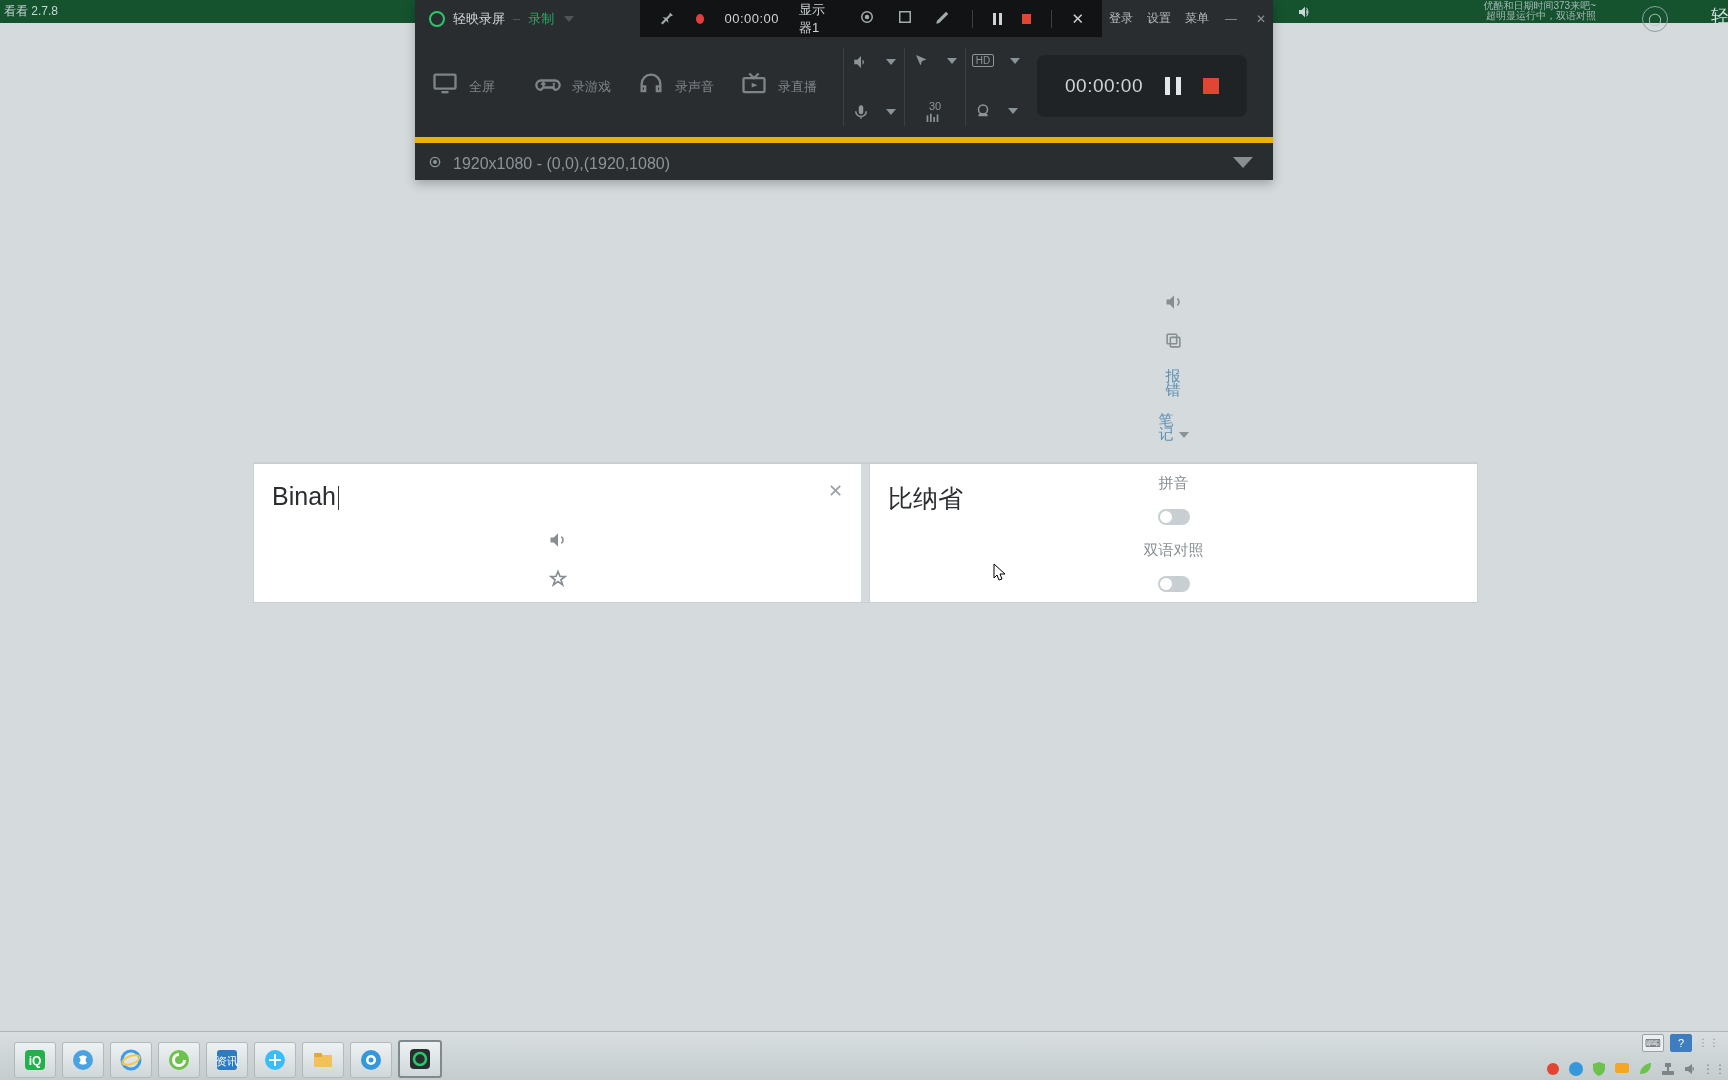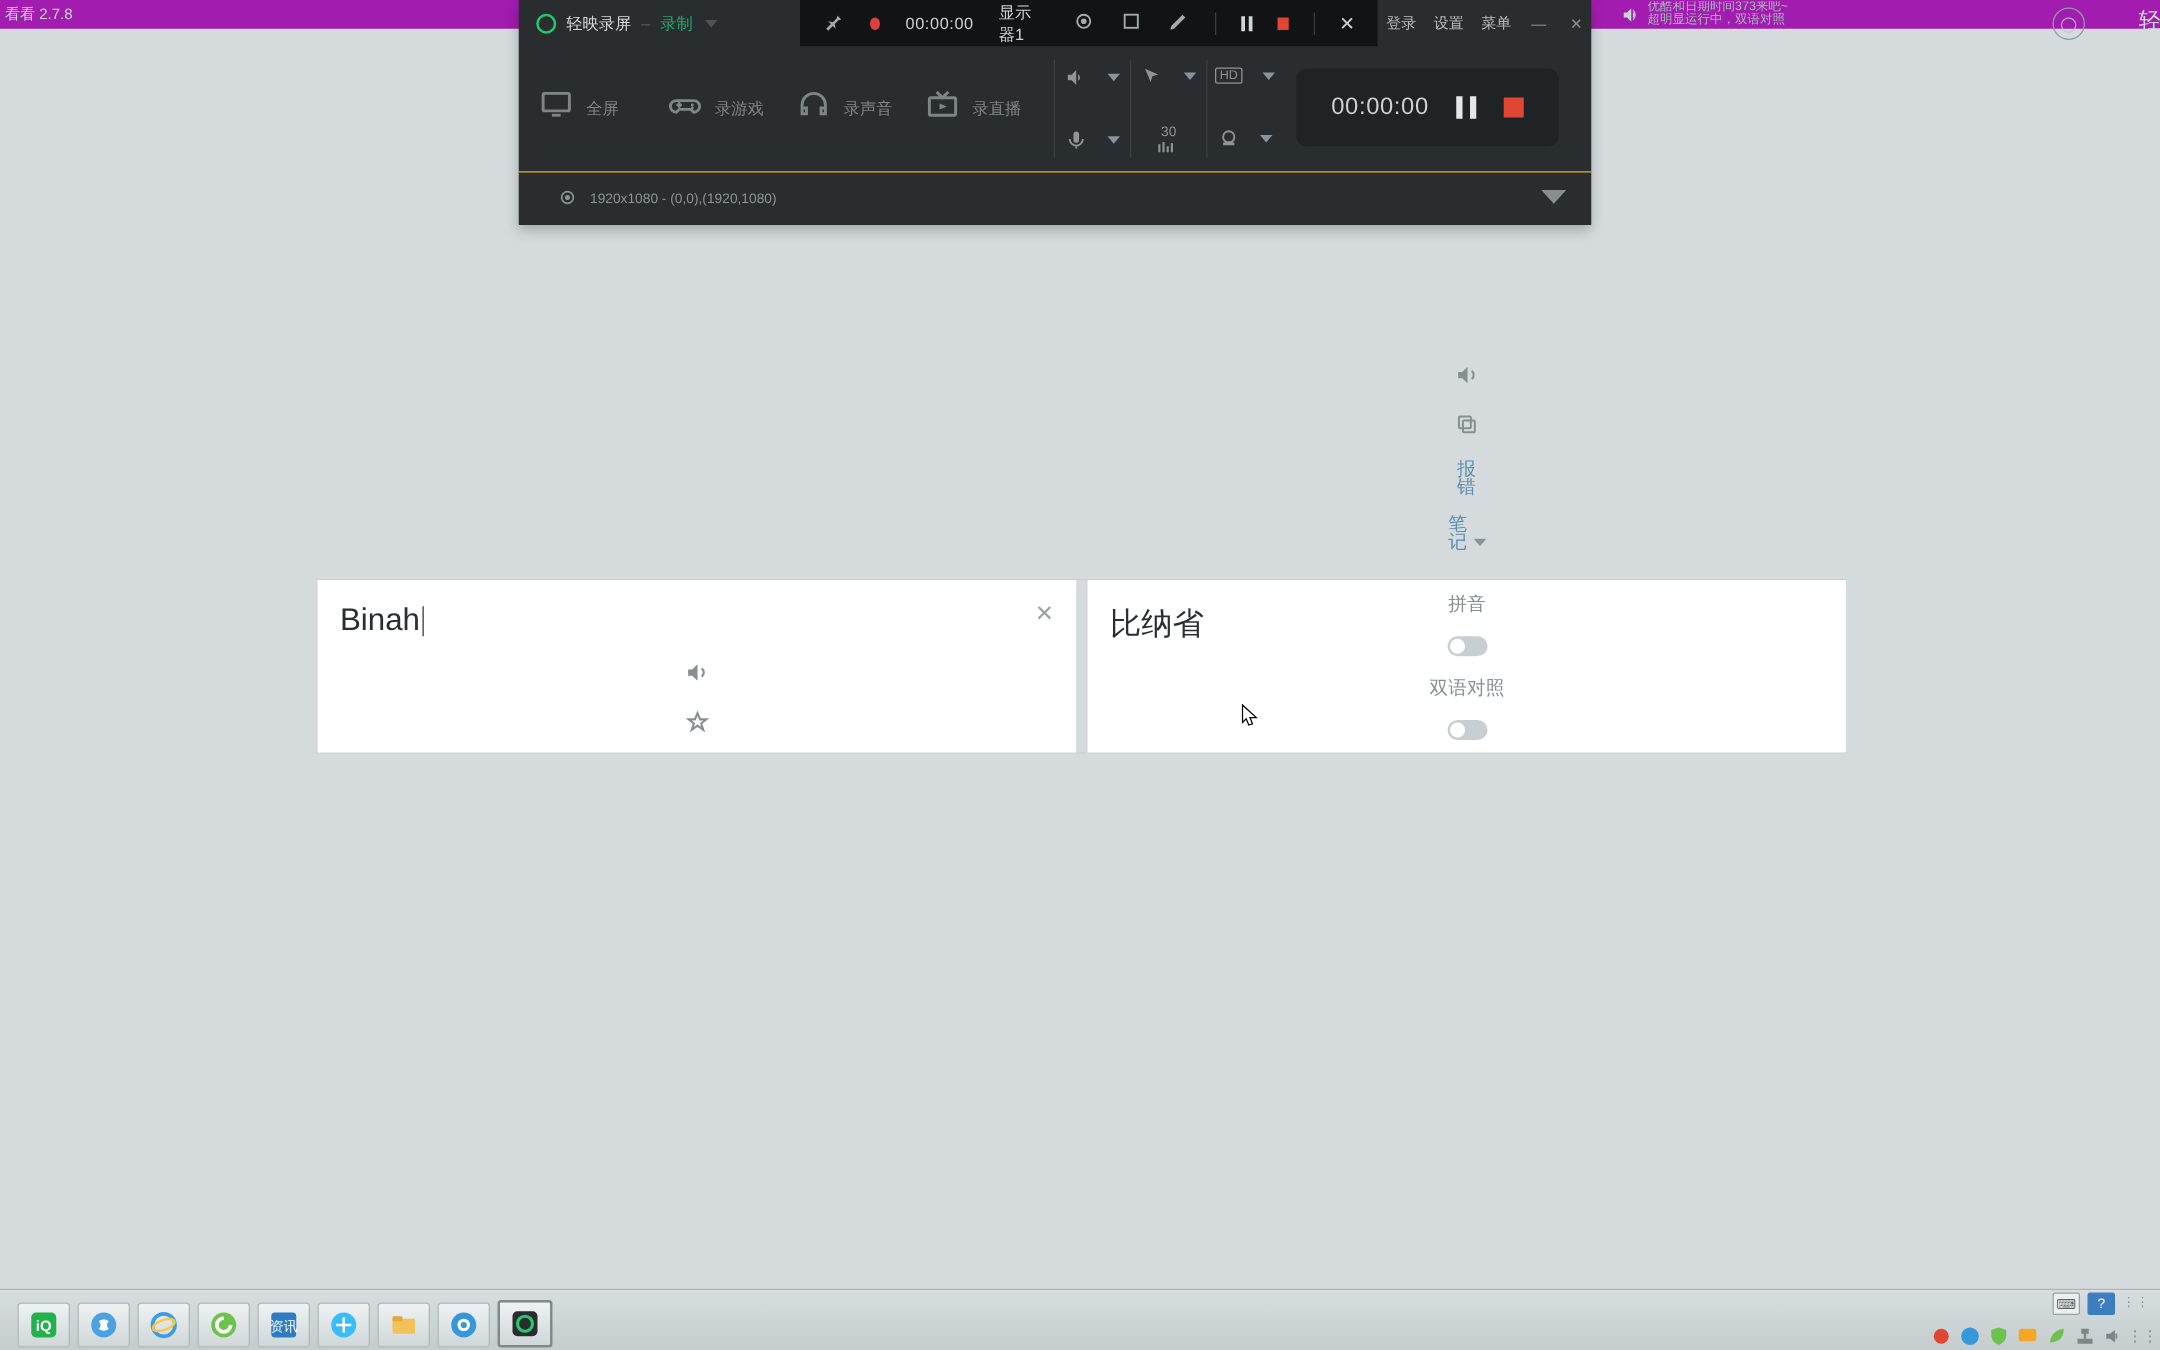--- a/index.html
+++ b/index.html
@@ -10,37 +10,37 @@
     overflow: hidden;
     font-family: "Microsoft YaHei", "PingFang SC", Arial, sans-serif;
     background: #d5dbdd;
   }
 
   
   .top-strip {
     position: absolute;
     left: 0; top: 0; right: 0;
     height: 23px;
-    background: #a21caf;
+    background: #14532d;
   }
   .top-left-title {
     position: absolute;
     left: 4px; top: 3px;
     color: #c7d7da;
     font-size: 12px;
   }
   .top-right-box {
     position: absolute;
-    right: 150px;
+    right: 132px;
     top: 1px;
     width: 260px;
     height: 20px;
     color: #aab8bc;
     font-size: 10px;
-    text-align: left;
+    text-align: right;
     line-height: 10px;
     overflow:hidden;
   }
   .top-right-vol {
     position:absolute;
     right:415px;
     top:4px;
     color:#c7d7da;
   }
   .top-right-circle {
@@ -167,26 +167,26 @@
   .pause-big{
     width:16px;height:18px;
     border-left:5px solid #e4e6e8;
     border-right:5px solid #e4e6e8;
     box-sizing:border-box;
   }
   .stop-big { width:16px;height:16px;background:#e14632;}
 
   .rec-row3 {
     height:42px;
-    border-top:1px solid #eab308;
-    display:flex;
-    align-items:center;
-    padding:0 31px;
+    border-top:6px solid #eab308;
+    display:flex;
+    align-items:center;
+    padding:0 12px;
     color:#8b9497;
-    font-size:11px;
+    font-size:16px;
     gap:10px;
     position:relative;
   }
   .rec-row3 .tri {
     position:absolute;
     right:20px;
     top:14px;
     width:0;height:0;
     border-left:10px solid transparent;
     border-right:10px solid transparent;

